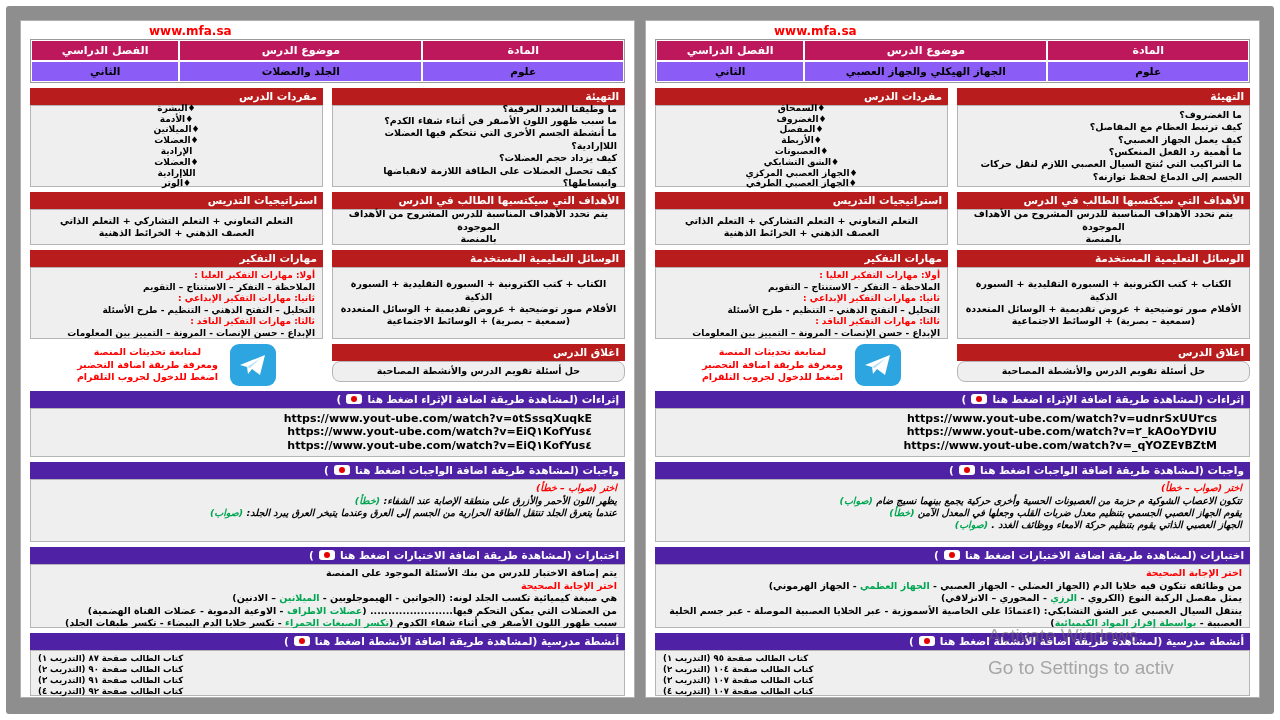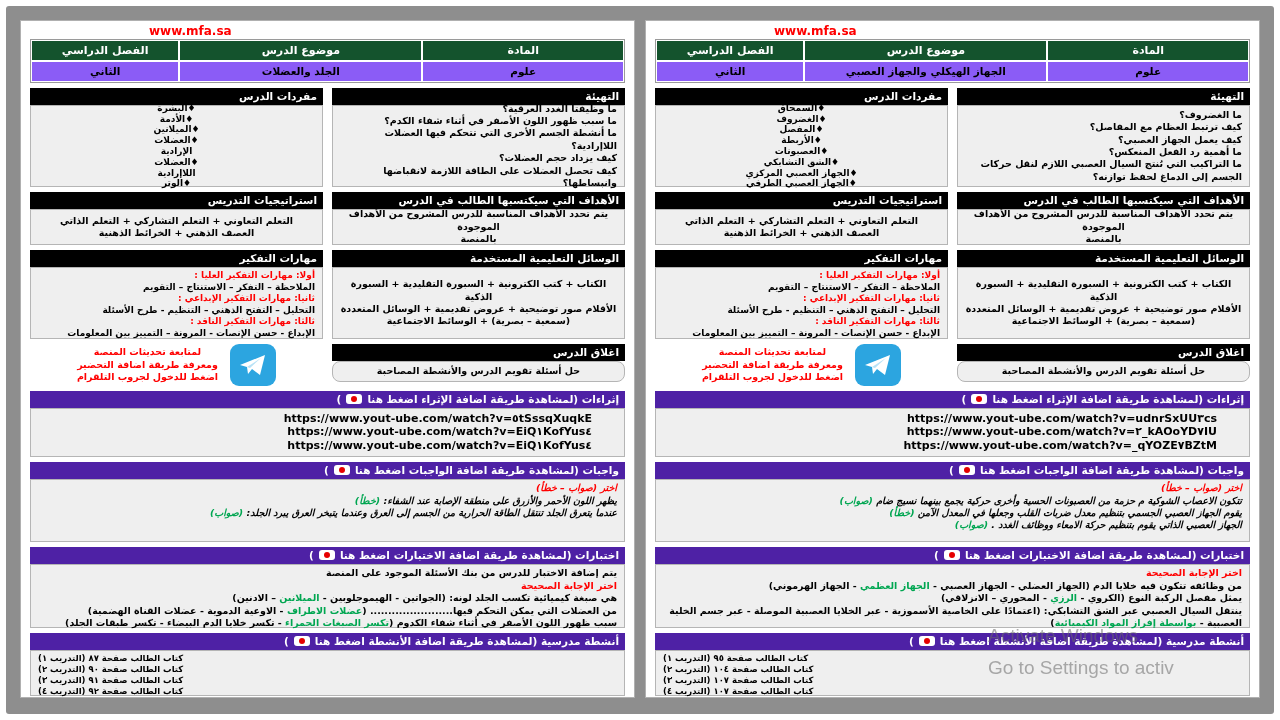--- a/index.html
+++ b/index.html
@@ -11,26 +11,26 @@
            direction:rtl; overflow:hidden; position:relative; }
 
   .site-row { direction:ltr; display:flex; align-items:flex-start; height:13px;
               font-size:12px; font-weight:bold; color:#ff0000;flex-direction:column; }
   .site-url { margin-left:20%; }
   .site-org { margin-left:auto; margin-right:13%; }
 
   .htable { display:flex; direction:rtl; margin-top:2px; border:1px solid #9a9a9a; }
   .hcol { display:flex; flex-direction:column; }
   .hcol.subject { width:34%; } .hcol.topic { width:41%; } .hcol.term { width:25%; }
-  .hcell-h { background:#14532d; color:#fff; font-weight:bold; font-size:11px;
+  .hcell-h { background:#be185d; color:#fff; font-weight:bold; font-size:11px;
              text-align:center; padding:3px 0; border:1.5px solid #fff; }
   .hcell-v { background:#8b5cf6; font-size:10.5px; font-weight:bold; text-align:center;
              padding:3px 0 4px; border:1px solid #fff; }
 
-  .bar { background:#000000; color:#fff; font-weight:bold; font-size:10.5px;
+  .bar { background:#b91c1c; color:#fff; font-weight:bold; font-size:10.5px;
          padding:2px 6px 3px; white-space:nowrap; }
   .box { background:#efefef; border:1px solid #b5b5b5; font-size:9.5px; font-weight:bold;
          padding:2px 7px; line-height:1.3; }
   .pre { white-space:pre-line; }
 
   .two-col { display:flex; gap:9px; margin-top:5px; }
   .col { flex:1; min-width:0; }
 
   .box.vocab   { height:82px; text-align:center; font-size:9px; line-height:1.2;
                  display:flex; align-items:center; justify-content:center; }

